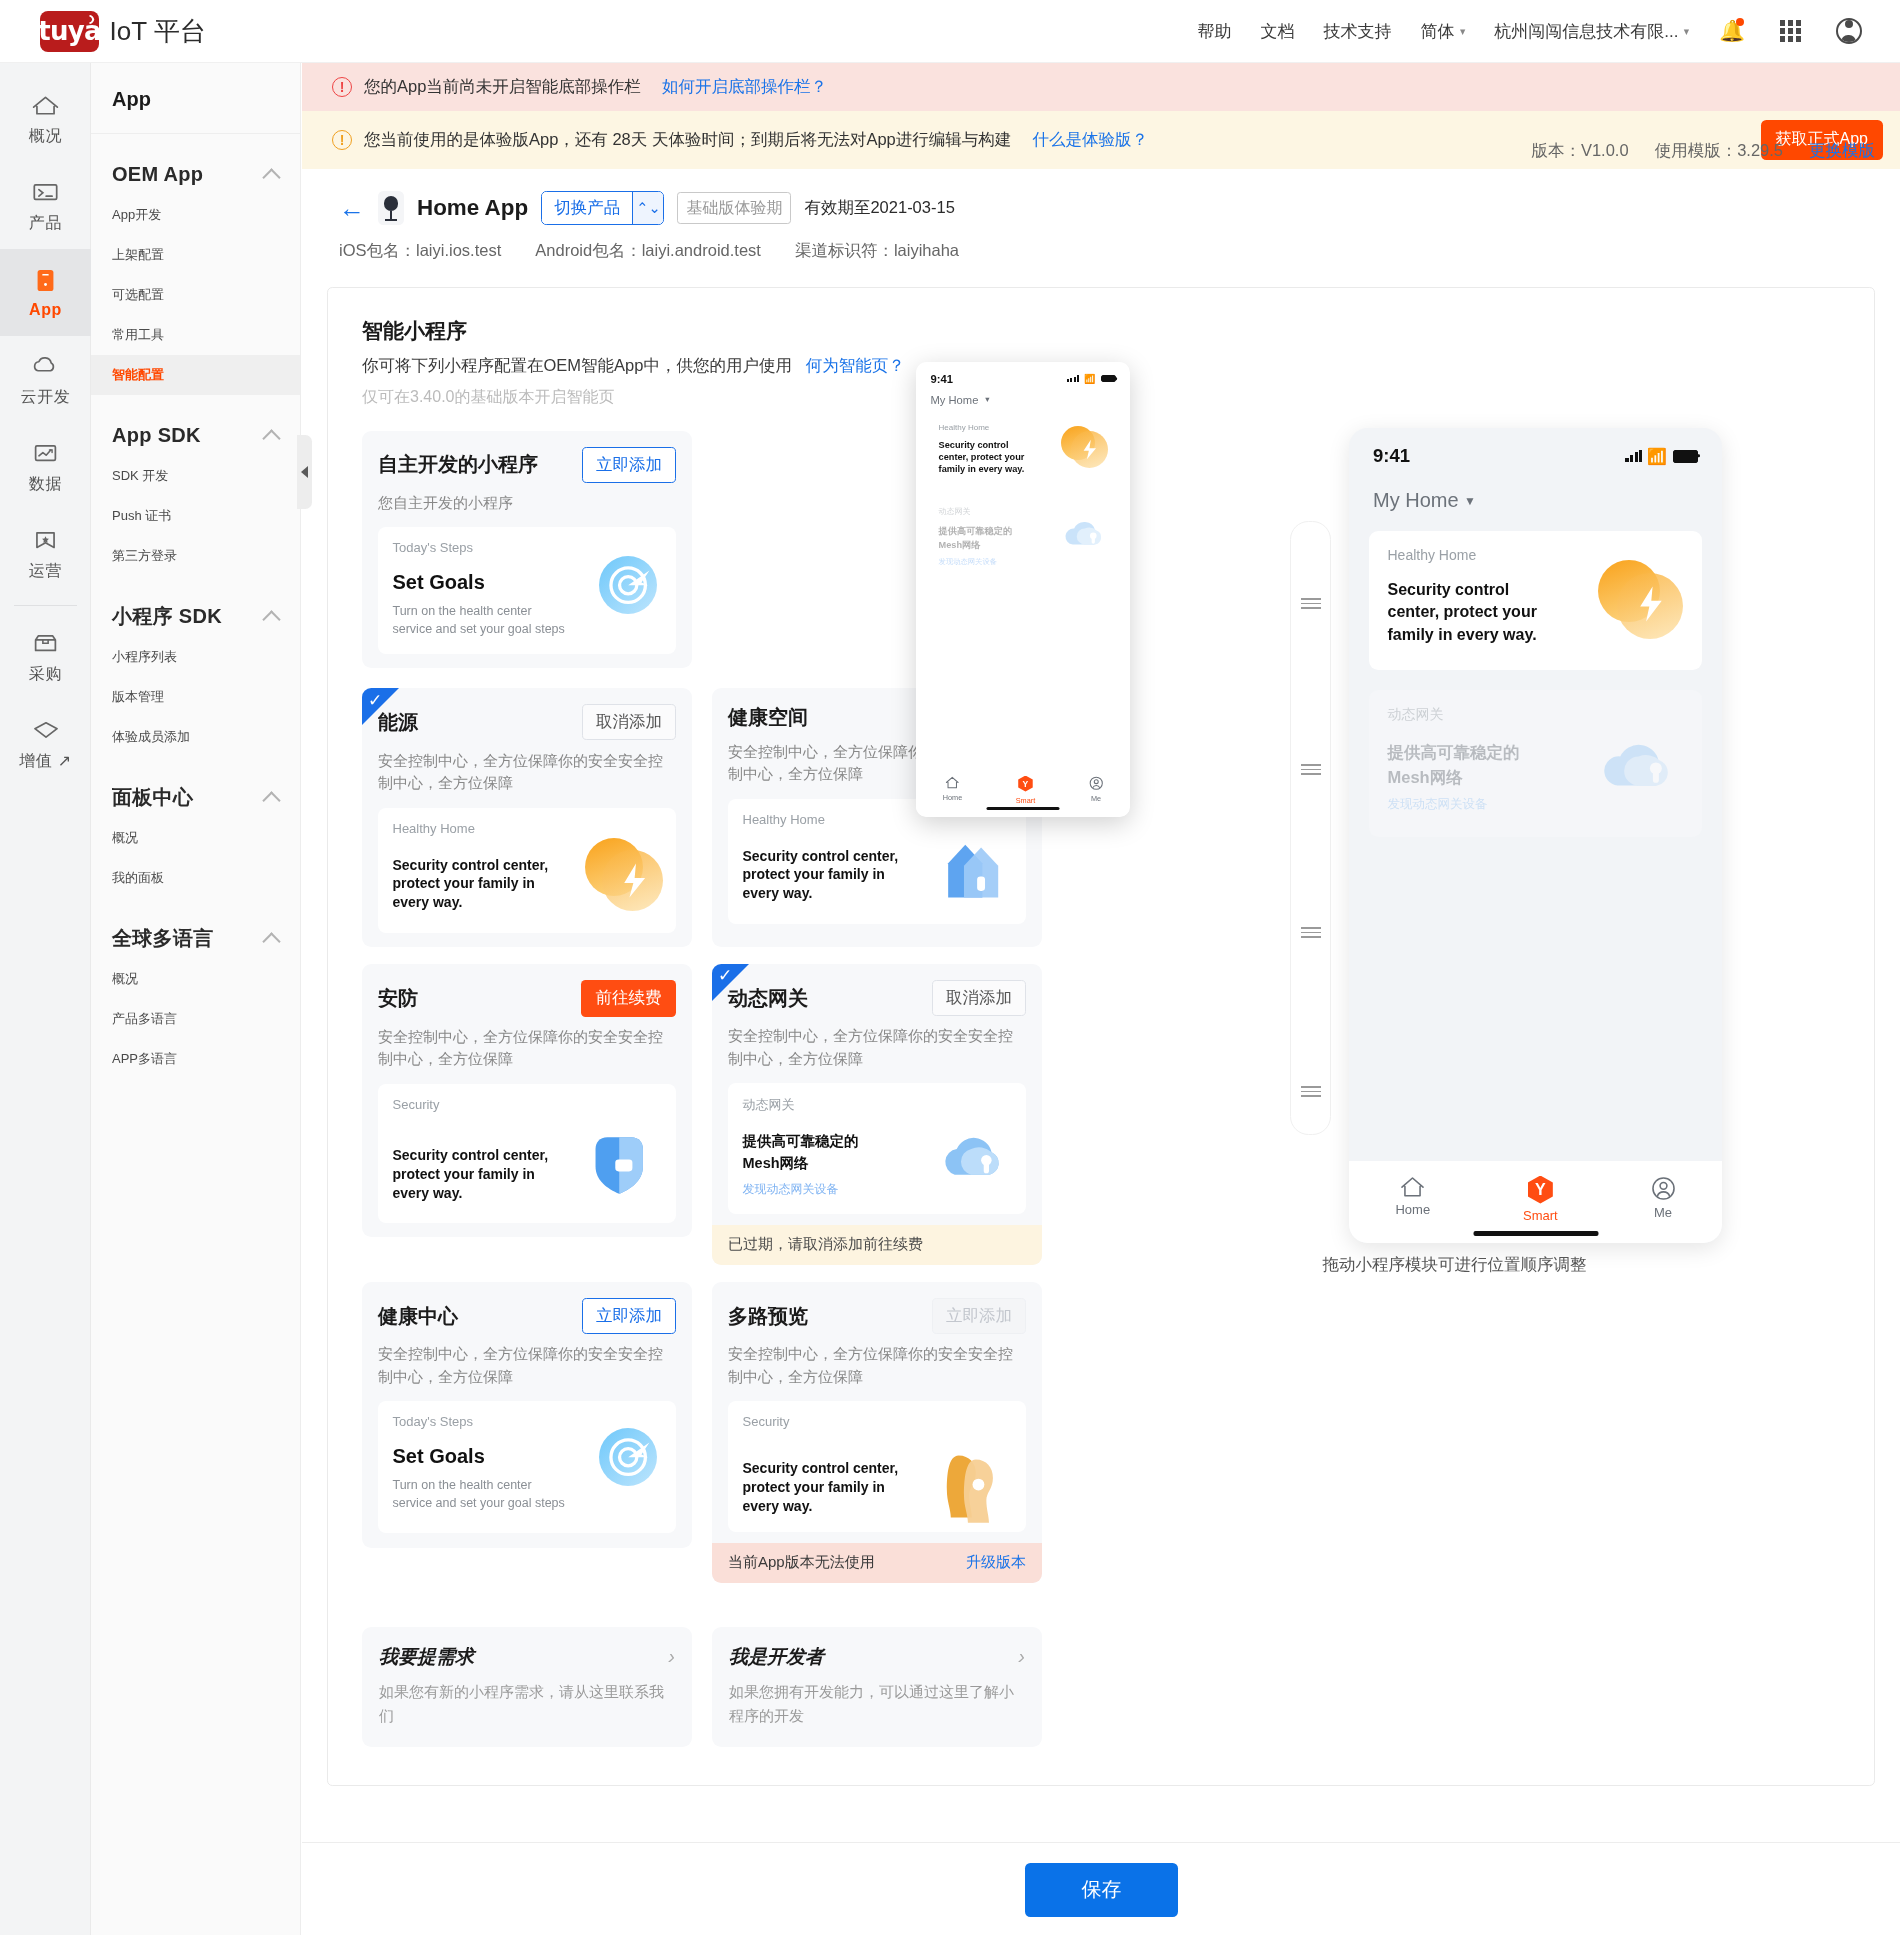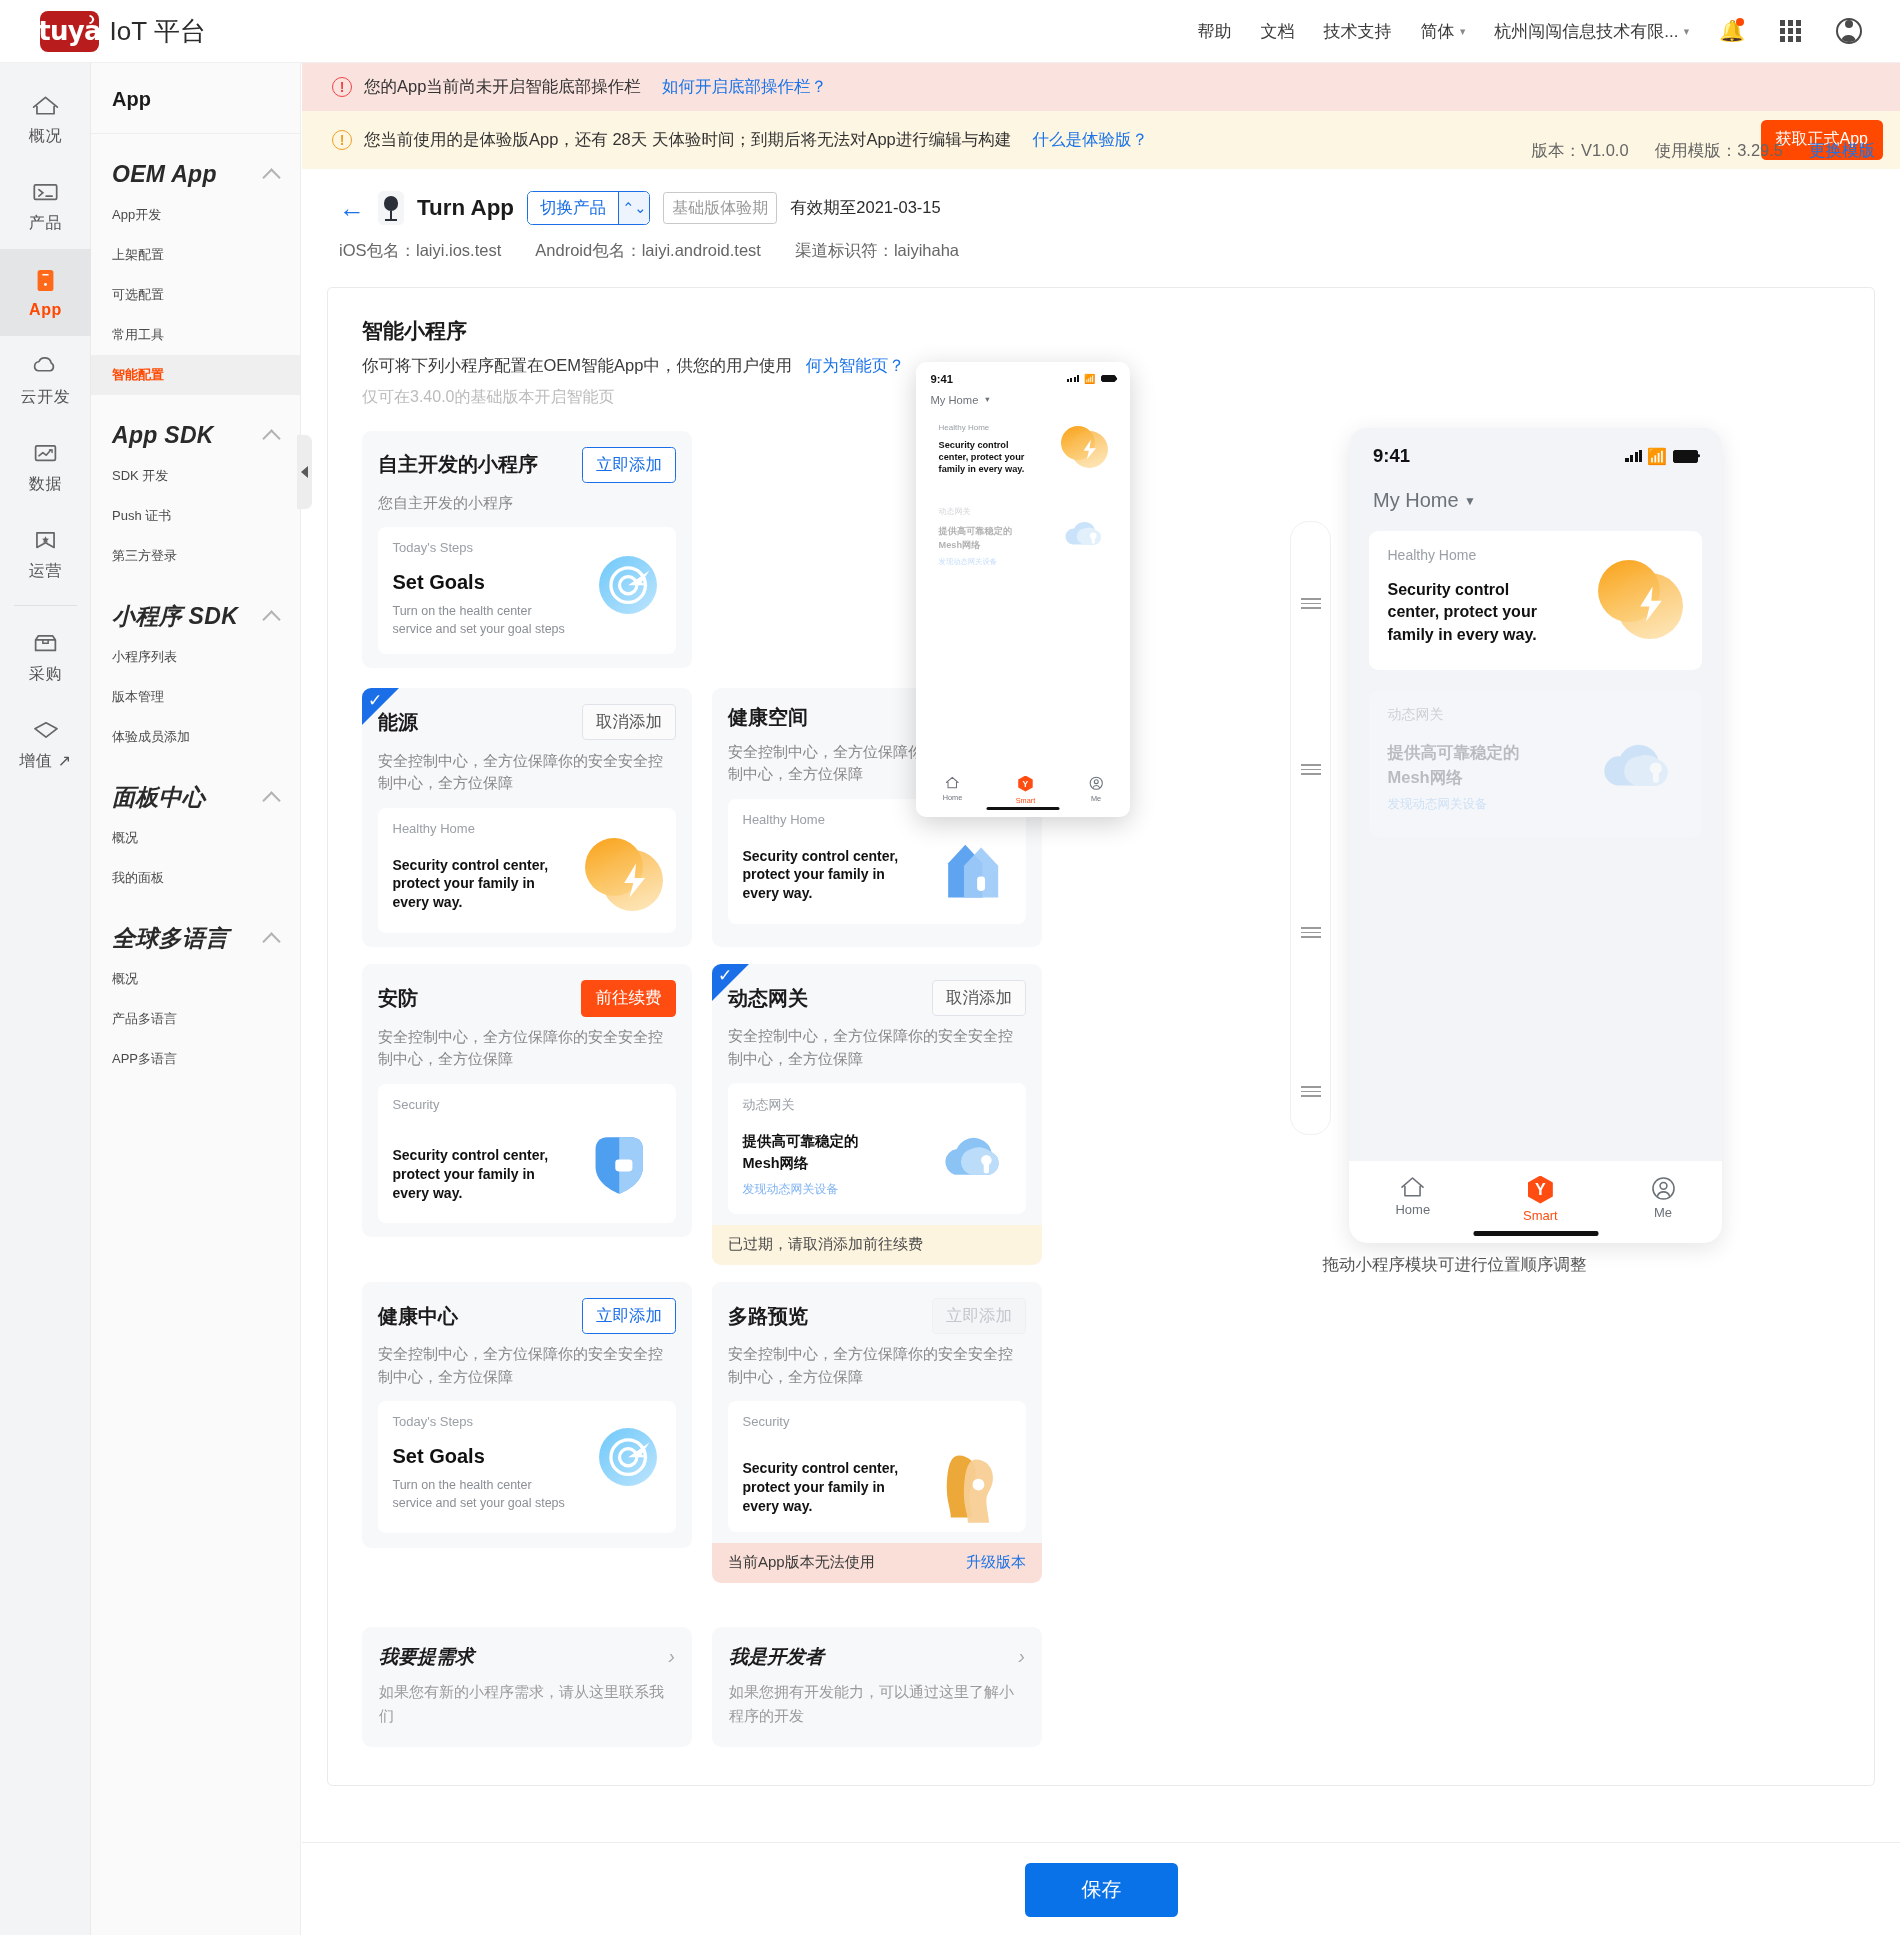--- a/index.html
+++ b/index.html
@@ -67,21 +67,21 @@
     position: absolute; top: 63px; left: 91px; width: 210px; height: 1872px;
     background: #fafafa; border-right: 0.7px solid #ededed; z-index: 20;
     overflow: hidden;
   }
   .subnav-title { font-size: 20px; font-weight: 700; color: #1b1b1b; padding: 25px 0 22.4px 21px; border-bottom: 0.7px solid #eee; }
   .nav-group { margin-top: 20px; }
   .nav-group-head {
     display: flex; align-items: center; justify-content: space-between;
     padding: 0 22.4px 0 21px; height: 41px; cursor: pointer;
   }
-  .nav-group-head span.t { font-size: 23px; font-weight: 700; color: #2a2a2a; letter-spacing: 0.3px; font-style: italic; }
+  .nav-group-head span.t { font-size: 20px; font-weight: 700; color: #2a2a2a; letter-spacing: 0.3px; }
   .chev { width: 13px; height: 13px; border-left: 2px solid #b3b3b3; border-top: 2px solid #b3b3b3; transform: rotate(45deg); margin-top: 5.3px;}
   .nav-item {
     height: 40px; display: flex; align-items: center; padding-left: 21px;
     font-size: 13px; color: #4a4a4a; cursor: pointer;
   }
   .nav-item.active { background: #efefef; color: #ff4800; font-weight: 700; }
 
   
   .collapse-handle {
     position: absolute; left: 297px; top: 435px; width: 14.5px; height: 74px;
@@ -490,21 +490,21 @@
     </div>
 
     <div class="appbar">
       <div class="appbar-row1">
         <span class="back-arrow">←</span>
         <span class="app-thumb">
           <span class="lens"></span>
           <span class="stand"></span>
           <span class="base"></span>
         </span>
-        <span class="app-name">Turn App</span>
+        <span class="app-name">Home App</span>
         <span class="switch-product">
           <span class="lbl">切换产品</span>
           <span class="sep"></span>
           <span class="arrows">⌃⌄</span>
         </span>
         <span class="badge-basic">基础版体验期</span>
         <span class="valid-until">有效期至2021-03-15</span>
       </div>
       <div class="appbar-row2">
         <span>iOS包名：laiyi.ios.test</span>

